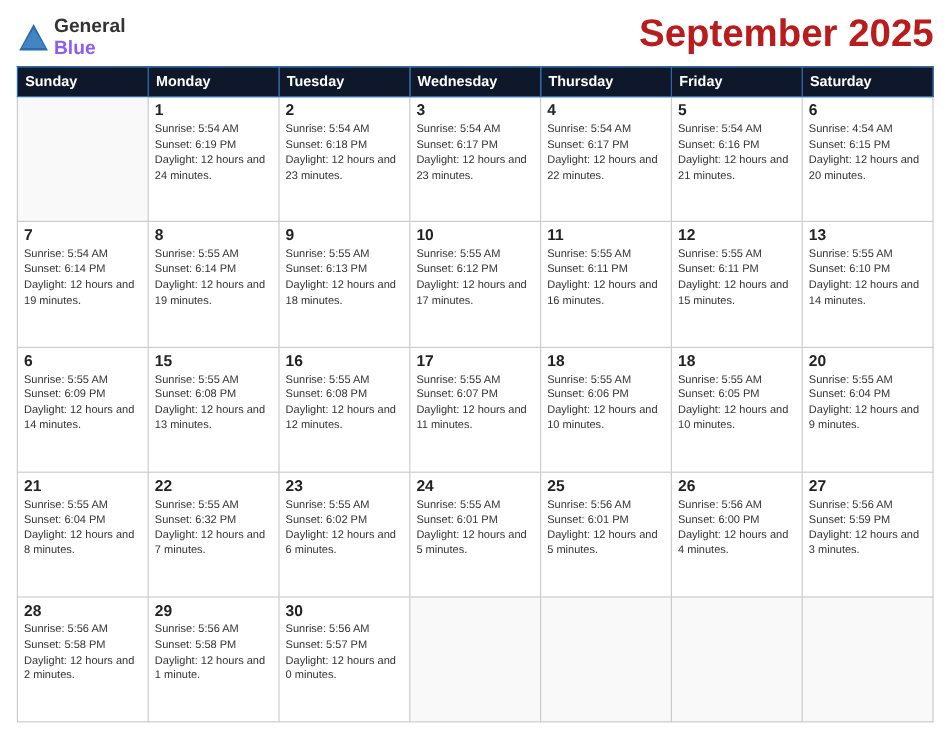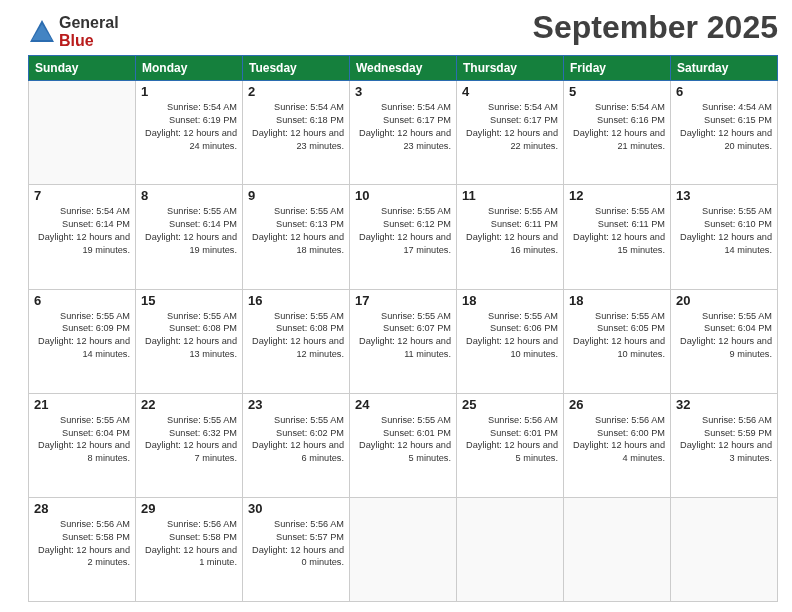--- a/index.html
+++ b/index.html
@@ -6,21 +6,21 @@
     body {
       width: 792px;
       height: 612px;
       font-family: Arial, sans-serif;
       background: #fff;
       overflow: hidden;
     }
     .page {
       width: 792px;
       height: 612px;
-      padding: 10px 14px 10px 28px;
+      padding: 10px 14px 10px 14px;
       display: flex;
       flex-direction: column;
     }
     .header {
       display: flex;
       justify-content: space-between;
       align-items: flex-start;
       margin-bottom: 6px;
     }
     .logo {
@@ -34,50 +34,50 @@
       line-height: 1.1;
     }
     .logo-general {
       font-size: 16px;
       font-weight: bold;
       color: #333;
     }
     .logo-blue {
       font-size: 16px;
       font-weight: bold;
-      color: #b91c1c;
+      color: #8b5cf6;
     }
     .logo-icon {
       width: 28px;
       height: 28px;
       margin-right: 3px;
     }
     .title-area {
       text-align: right;
     }
     .month-title {
       font-size: 32px;
       font-weight: bold;
-      color: #404040;
+      color: #b91c1c;
       line-height: 1.1;
     }
     .location {
       font-size: 15px;
       color: #444;
       margin-top: 2px;
     }
     .calendar {
       flex: 1;
       border: 1px solid #ccc;
       border-collapse: collapse;
       width: 100%;
       table-layout: fixed;
     }
     .calendar th {
-      background: #15803d;
+      background: #0f172a;
       color: #fff;
       font-size: 12px;
       font-weight: bold;
       text-align: left;
       padding: 5px 6px;
       border: 1px solid #2b6cb0;
     }
     .calendar td {
       vertical-align: top;
       border: 1px solid #ccc;
@@ -90,21 +90,20 @@
       font-size: 13px;
       font-weight: bold;
       color: #222;
       display: block;
       margin-bottom: 2px;
     }
     .day-info {
       font-size: 9.2px;
       color: #333;
       line-height: 1.4;
-      text-align: right;
     }
     .empty-cell {
       background: #f9f9f9;
     }
   </style>
 </head>
 <body>
 
 <div class="page">
   <div class="header">
@@ -320,21 +319,21 @@
 and 5 minutes.</div>
           </td>
           <td>
             <span class="day-num">26</span>
             <div class="day-info">Sunrise: 5:56 AM
 Sunset: 6:00 PM
 Daylight: 12 hours
 and 4 minutes.</div>
           </td>
           <td>
-            <span class="day-num">32</span>
+            <span class="day-num">27</span>
             <div class="day-info">Sunrise: 5:56 AM
 Sunset: 5:59 PM
 Daylight: 12 hours
 and 3 minutes.</div>
           </td>
         </tr>
         <tr>
           <td>
             <span class="day-num">28</span>
             <div class="day-info">Sunrise: 5:56 AM

